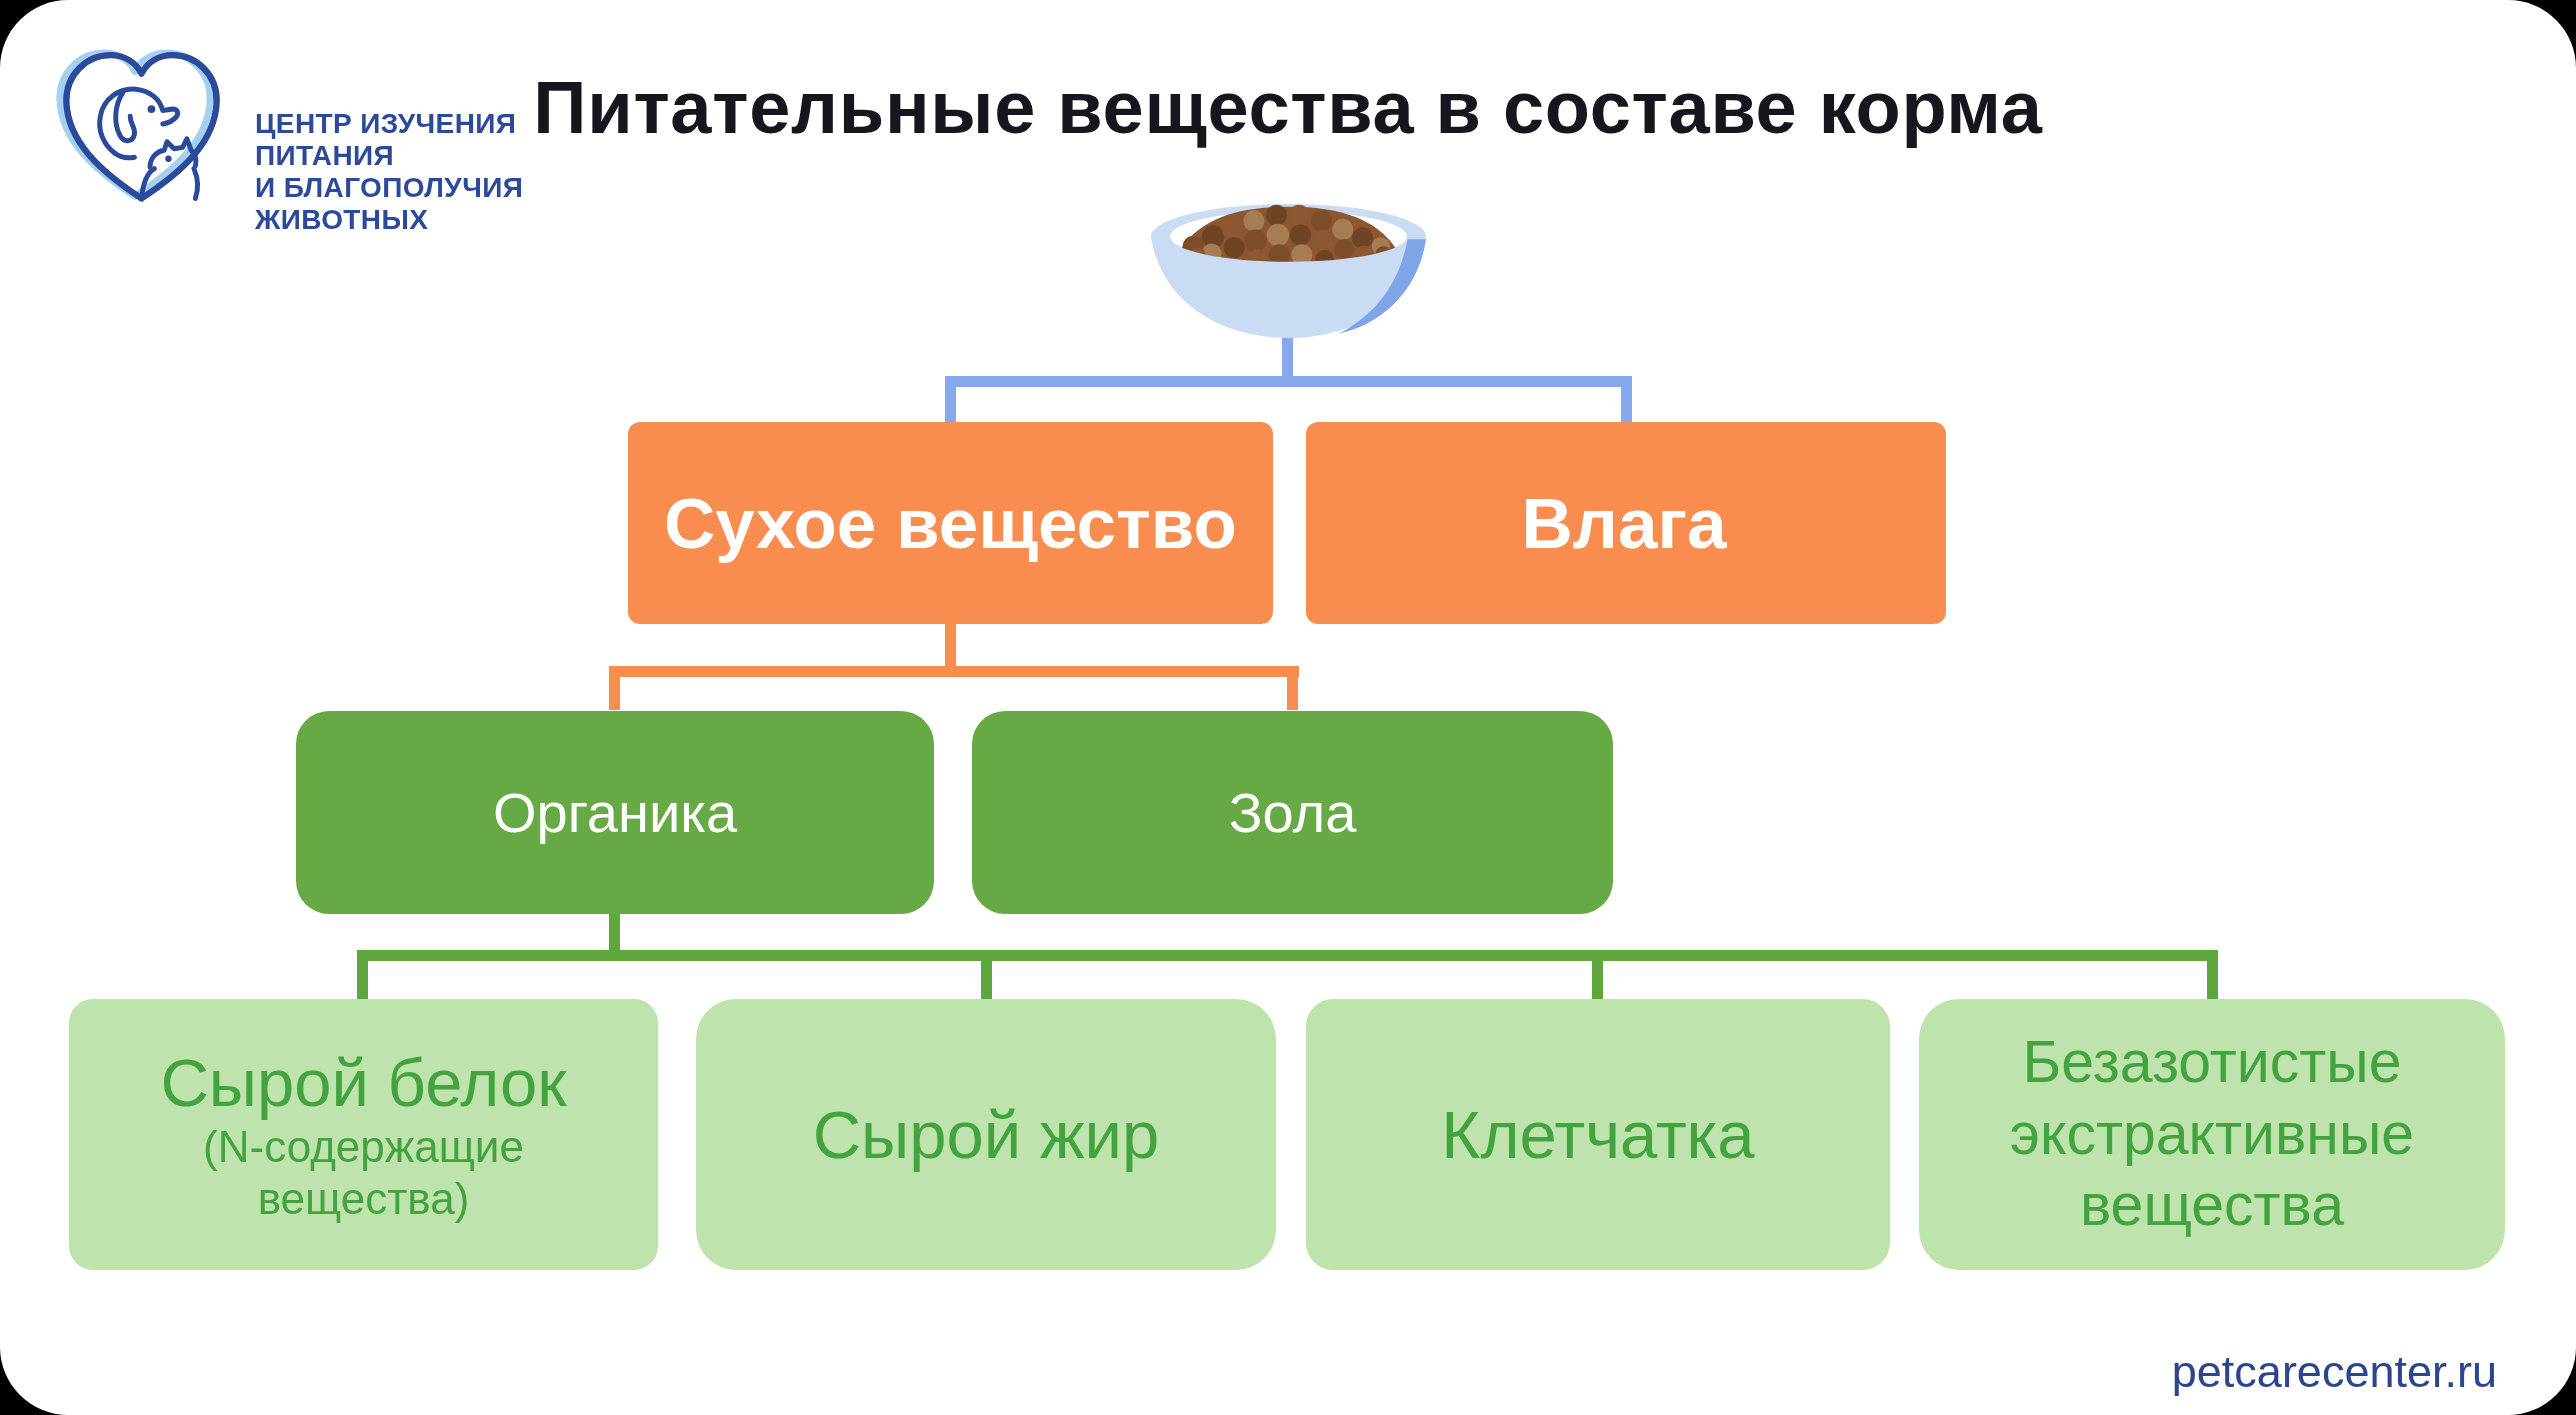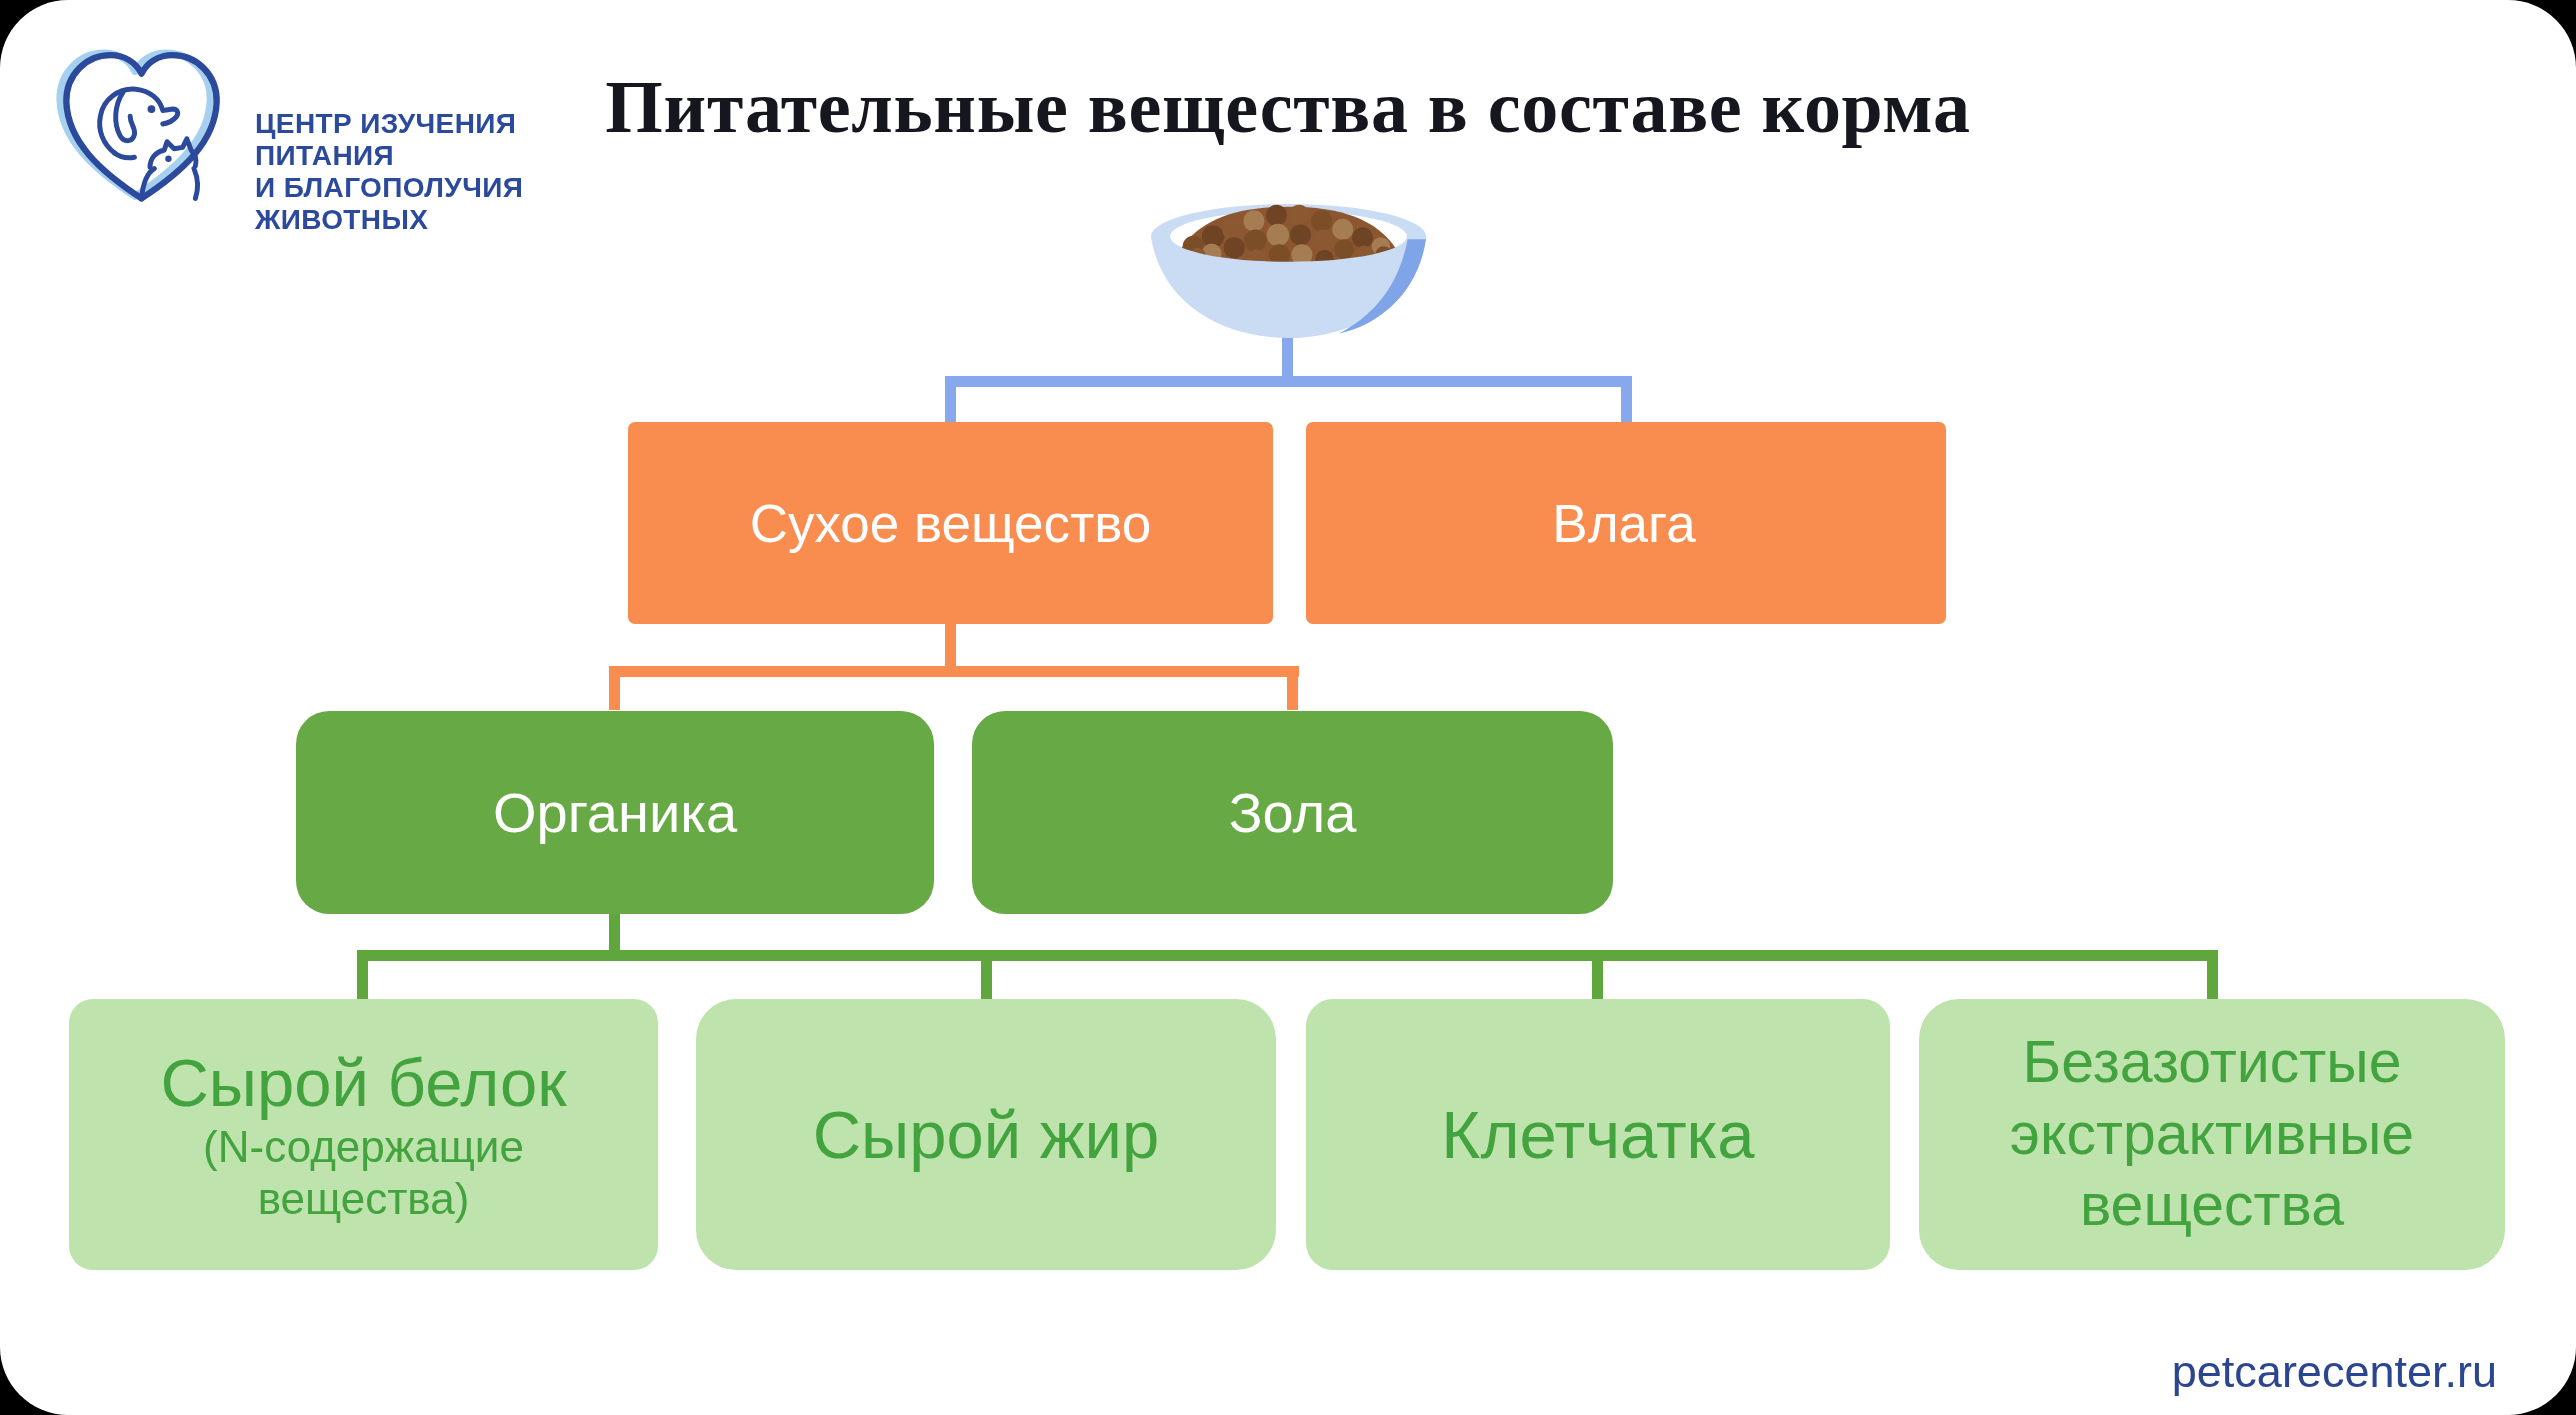--- a/index.html
+++ b/index.html
@@ -7,40 +7,39 @@
     width:2576px;height:1415px;position:relative;background:#000;
     font-family:"Liberation Sans","DejaVu Sans",sans-serif;overflow:hidden;
   }
   .card{
     position:absolute;inset:0;background:#fff;border-radius:68px;overflow:hidden;
   }
   .page-title{
     position:absolute;left:0;right:0;top:65px;margin:0;
     text-align:center;font-size:74px;font-weight:700;letter-spacing:0.7px;
     color:var(--title,#16161f);
-    font-family:Liberation Serif, serif;
   }
   .logo{position:absolute;left:55px;top:41px;display:flex;}
   .logo-text{
     position:absolute;left:200px;top:67px;width:297px;
     font-size:28px;line-height:32px;font-weight:700;
     color:var(--logoblue,#2b4a9b);letter-spacing:0.4px;
   }
   .logo-text span{display:block;}
   .bowl{position:absolute;left:1151px;top:204px;}
   .conn{position:absolute;}
   .c-blue{background:var(--connblue,#87a8ec);}
   .c-orange{background:var(--orange,#f98c4f);}
   .c-green{background:var(--conngreen,#5fa63c);}
   .node{
     position:absolute;display:flex;flex-direction:column;
     align-items:center;justify-content:center;text-align:center;
     box-sizing:border-box;padding:0 28px;
   }
-  .lvl1{background:var(--orange,#f98c4f);color:#fff;font-size:53px;font-weight:400;border-radius:7px;}
+  .lvl1{background:var(--orange,#f98c4f);color:#fff;font-size:71px;font-weight:700;border-radius:12px;}
   .lvl2{background:var(--green,#67aa45);color:#fff;font-size:56px;font-weight:500;border-radius:33px;}
   .lvl3{
     background:var(--lightgreen,#bfe3ac);color:var(--greentext,#42a33f);
     font-size:67px;font-weight:500;border-radius:40px;
   }
   .lvl3 .sub{
     font-size:44px;line-height:1.18;max-width:396px;margin-top:0;font-weight:400;
   }
   .lvl3.small{font-size:59px;line-height:1.22;padding:0 32px;}
   .website{

